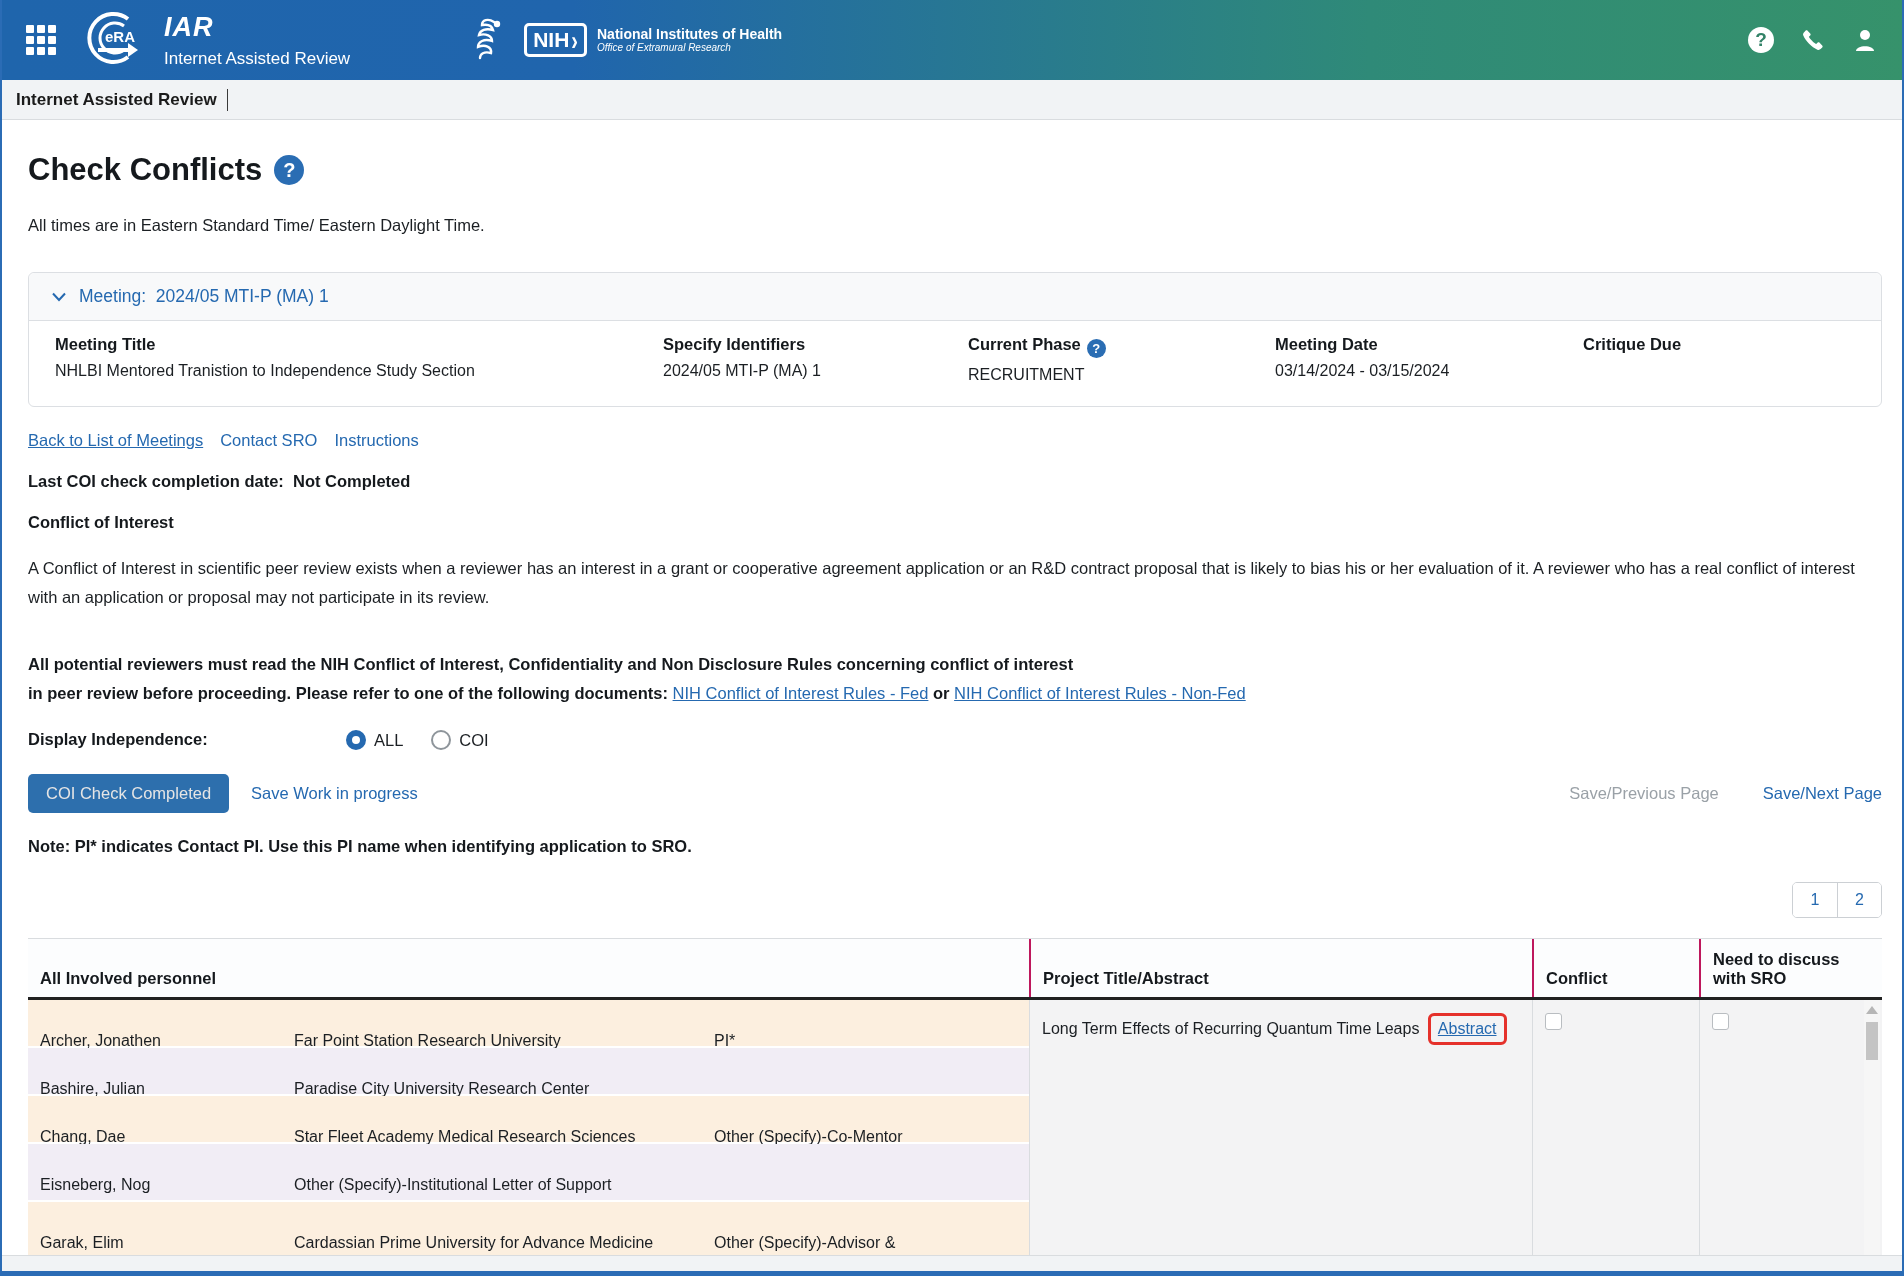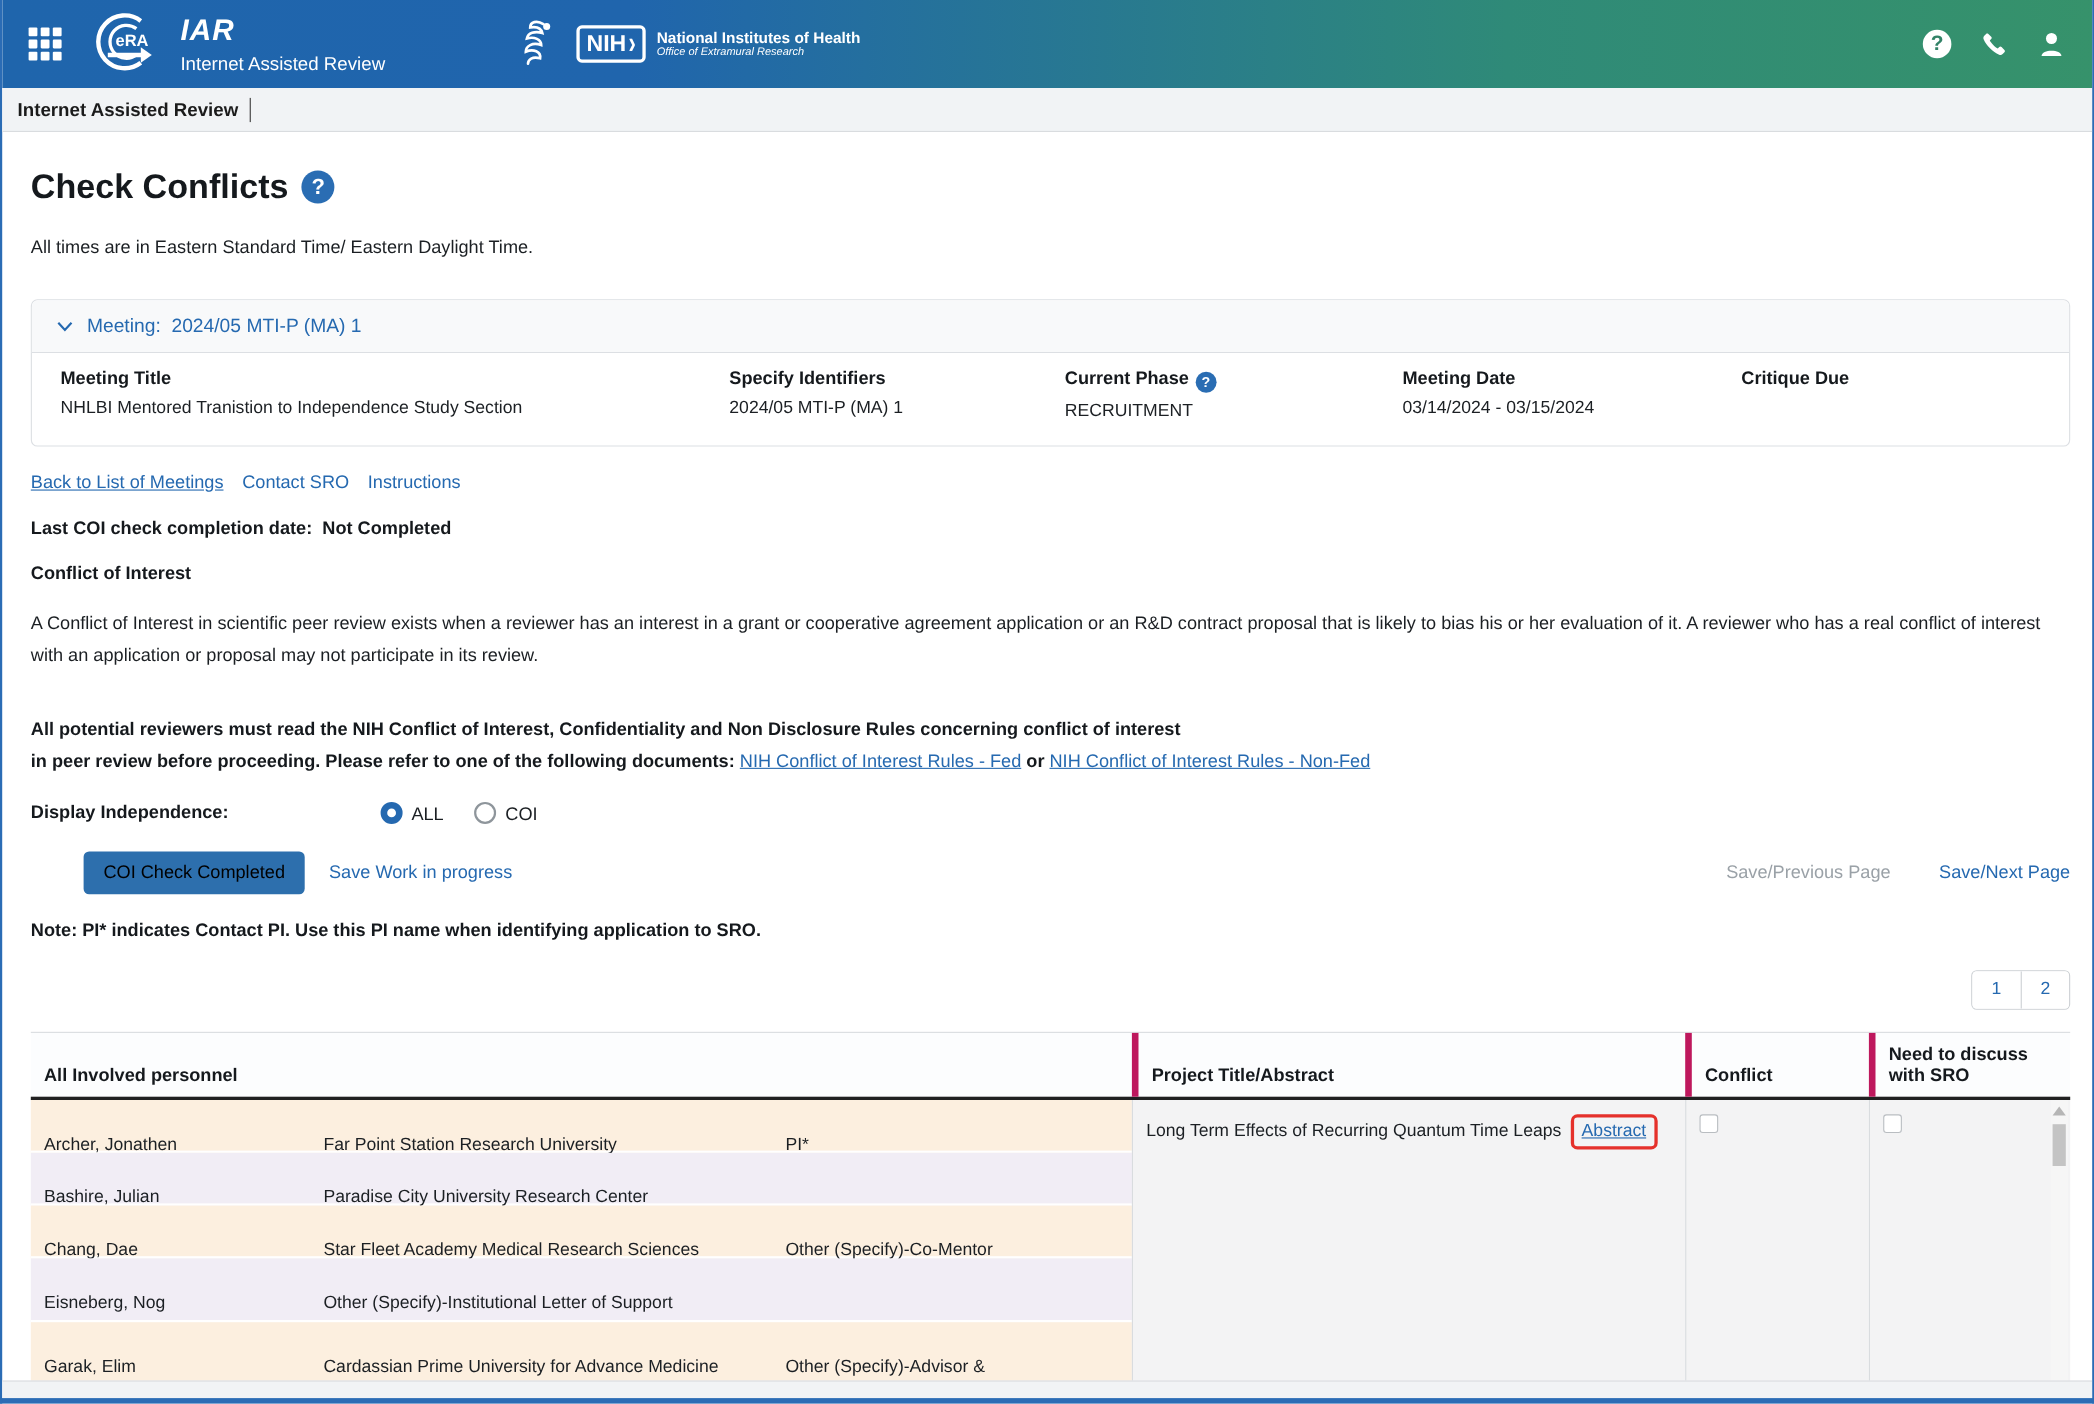--- a/index.html
+++ b/index.html
@@ -64,35 +64,35 @@
   .rules a { font-weight:normal; }
   
   .display-apps { margin-top:22px; display:flex; align-items:center; font-size:16.5px; }
   .display-apps .dlabel { font-weight:bold; color:#15191d; width:318px; }
   .radio { width:20px; height:20px; border-radius:50%; background:#fff; display:inline-block; margin-right:8px; vertical-align:-4px; cursor:pointer;}
   .radio.on { border:6px solid #2569b0; }
   .radio.off { border:2px solid #8e959b; }
   .radio-opt { margin-right:28px; cursor:pointer; }
   
   .action-row { margin-top:24px; display:flex; align-items:center; width:1854px; }
-  .btn-primary { background:#2d6fad; color:#000000; border:none; border-radius:5px; padding:10px 18px; font-size:16.5px; font-family:inherit; cursor:pointer;margin-left:48px; }
+  .btn-primary { background:#2d6fad; color:#e5e5e5; border:none; border-radius:5px; padding:10px 18px; font-size:16.5px; font-family:inherit; cursor:pointer; }
   .save-work { margin-left:22px; font-size:16.5px; }
   .right-saves { margin-left:auto; display:flex; gap:44px; font-size:16.5px; }
   .gray-link { color:#9aa1a7; cursor:default; }
   .note-line { margin-top:24px; }
   
   .pag-row { width:1854px; display:flex; justify-content:flex-end; margin-top:26px; }
   .pager { display:flex; border:1px solid #ccd0d4; border-radius:5px; overflow:hidden; }
   .pager .pg { width:44px; height:34px; display:flex; align-items:center; justify-content:center; color:#2569b0; font-size:16px; cursor:pointer; background:#fff; }
   .pager .pg + .pg { border-left:1px solid #ccd0d4; }
   
   .tbl { width:1854px; margin-top:20px; }
   .tbl-head { display:grid; grid-template-columns:1001px 503px 167px 183px; border-top:1px solid #d9dcdf; border-bottom:3px solid #212121; background:#fcfdfe; }
   .th { font-weight:bold; font-size:16.5px; color:#15191d; padding:10px 12px 9px 12px; display:flex; align-items:flex-end; min-height:58px; }
-  .th + .th { border-left:6px solid #be185d; }
+  .th + .th { border-left:2px solid #be185d; }
   .tbl-body { display:grid; grid-template-columns:1001px 503px 167px 183px; position:relative; height:260px; }
   .personnel-rows { display:flex; flex-direction:column; }
   .prow { display:grid; grid-template-columns:254px 420px 262px auto; border-bottom:2px solid #fff; }
   .prow.peach { background:#fcefdf; }
   .prow.lav { background:#f1edf5; }
   .prow > div { padding:29px 12px 6px 12px; font-size:16px; line-height:1.55; }
   .prow.h48 { height:48px; } .prow.h58 { height:58px; }
   .gray-cell { background:#f3f3f4; border-left:1px solid #d9dcdf; padding:13px 12px; font-size:16px; }
   .proj-cell { line-height:1.5; }
   .red-annot { border:3px solid #e5312b; border-radius:6px; padding:1px 7px; margin-left:4px; display:inline-block; }

